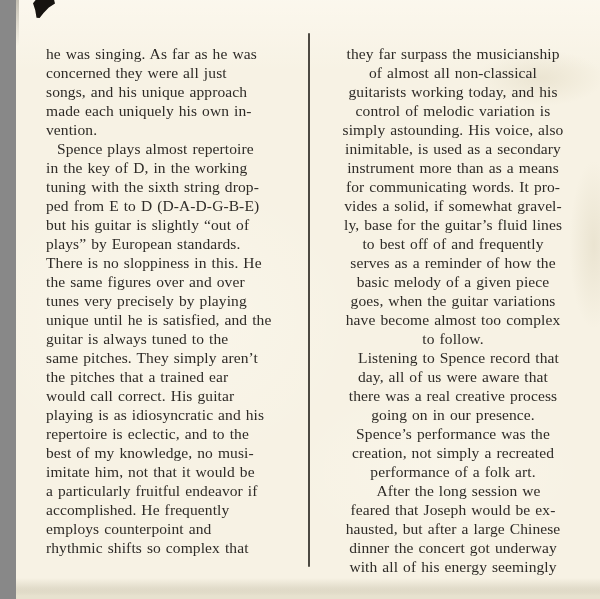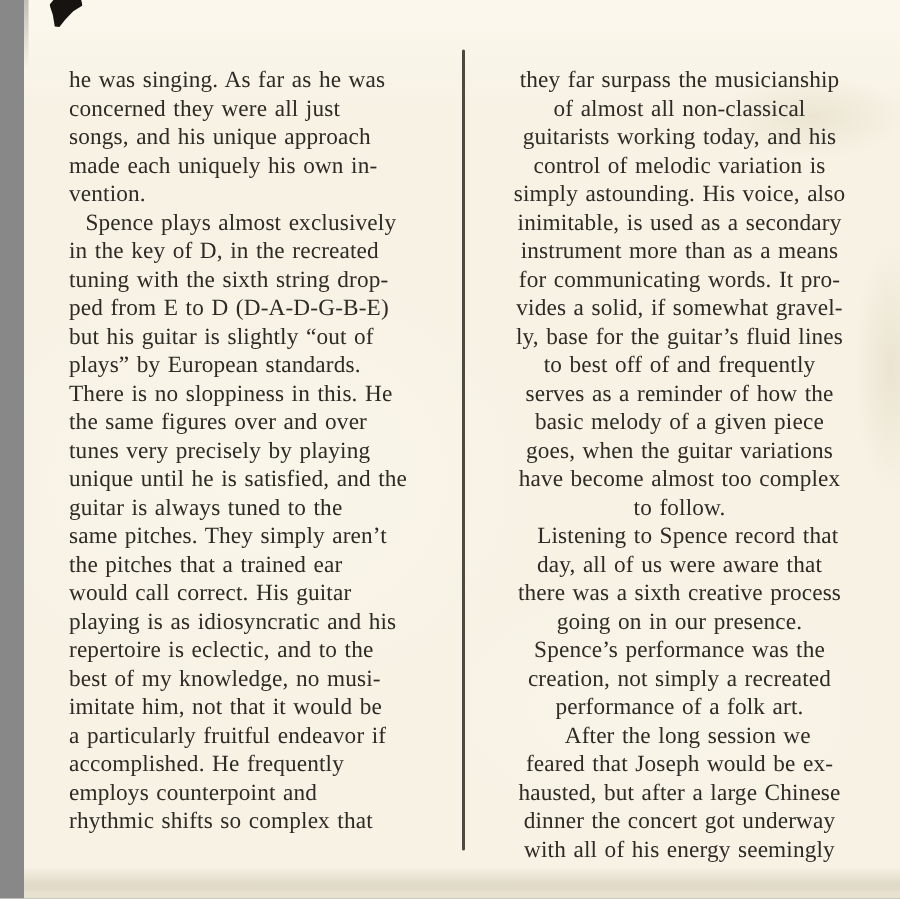--- a/index.html
+++ b/index.html
@@ -79,22 +79,22 @@
 <div class="page" style="background-color: rgb(247, 242, 228);">
   <span class="ink-mark" style="background: rgb(22, 19, 16);"></span>
   <span class="edge-shade-left"></span>
 
   <div class="column column-left" style="color: rgb(46, 43, 39);">
       <div class="line">he was singing. As far as he was</div>
       <div class="line">concerned they were all just</div>
       <div class="line">songs, and his unique approach</div>
       <div class="line">made each uniquely his own in-</div>
       <div class="line">vention.</div>
-      <div class="line indent">Spence plays almost exclusively</div>
-      <div class="line">in the key of D, in the recreated</div>
+      <div class="line indent">Spence plays almost repertoire</div>
+      <div class="line">in the key of D, in the working</div>
       <div class="line">tuning with the sixth string drop-</div>
       <div class="line">ped from E to D (D-A-D-G-B-E)</div>
       <div class="line">but his guitar is slightly “out of</div>
       <div class="line">plays” by European standards.</div>
       <div class="line">There is no sloppiness in this. He</div>
       <div class="line">the same figures over and over</div>
       <div class="line">tunes very precisely by playing</div>
       <div class="line">unique until he is satisfied, and the</div>
       <div class="line">guitar is always tuned to the</div>
       <div class="line">same pitches. They simply aren’t</div>
@@ -124,21 +124,21 @@
       <div class="line">vides a solid, if somewhat gravel-</div>
       <div class="line">ly, base for the guitar’s fluid lines</div>
       <div class="line">to best off of and frequently</div>
       <div class="line">serves as a reminder of how the</div>
       <div class="line">basic melody of a given piece</div>
       <div class="line">goes, when the guitar variations</div>
       <div class="line">have become almost too complex</div>
       <div class="line">to follow.</div>
       <div class="line indent">Listening to Spence record that</div>
       <div class="line">day, all of us were aware that</div>
-      <div class="line">there was a sixth creative process</div>
+      <div class="line">there was a real creative process</div>
       <div class="line">going on in our presence.</div>
       <div class="line">Spence’s performance was the</div>
       <div class="line">creation, not simply a recreated</div>
       <div class="line">performance of a folk art.</div>
       <div class="line indent">After the long session we</div>
       <div class="line">feared that Joseph would be ex-</div>
       <div class="line">hausted, but after a large Chinese</div>
       <div class="line">dinner the concert got underway</div>
       <div class="line">with all of his energy seemingly</div>
     </div>

